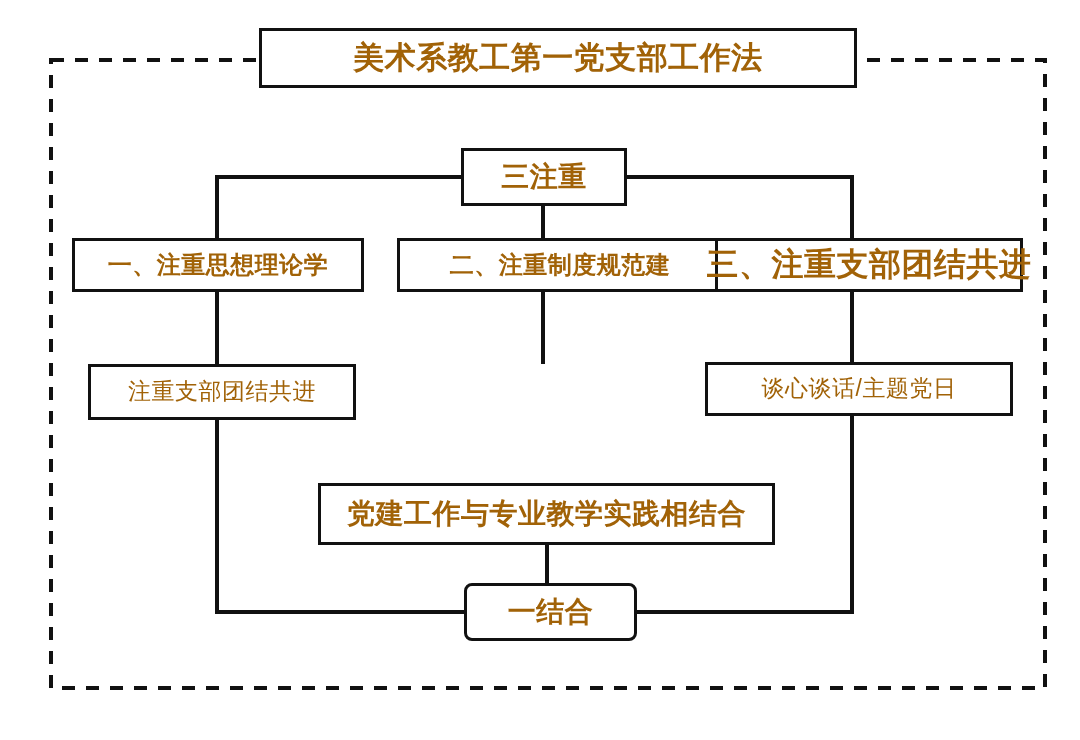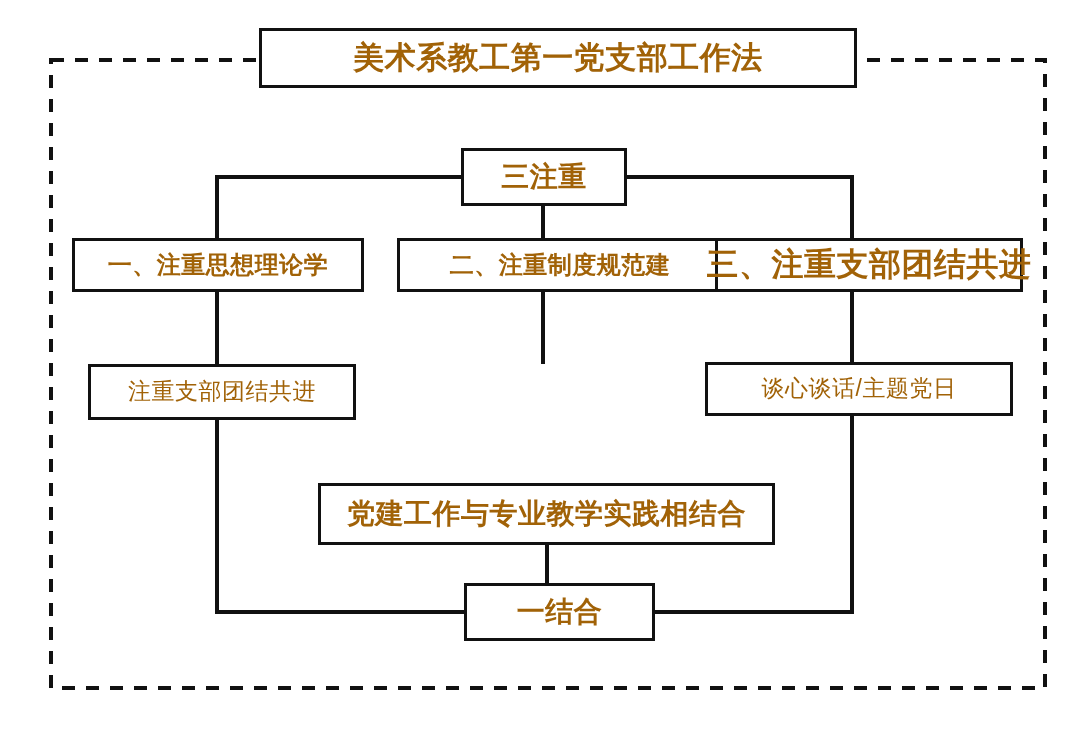--- a/index.html
+++ b/index.html
@@ -46,21 +46,21 @@
   }
   .n-title      { left: 259px; top: 28px;  width: 598px; height: 60px;  font-size: 31px; font-weight: bold; }
   .n-root       { left: 461px; top: 148px; width: 166px; height: 58px;  font-size: 28px; font-weight: bold; }
   .n-branch1    { left: 72px;  top: 238px; width: 292px; height: 54px;  font-size: 24px; font-weight: bold; }
   .n-branch2    { left: 397px; top: 238px; width: 326px; height: 54px;  font-size: 24px; font-weight: bold; }
   .n-branch3    { left: 705px; top: 238px; width: 308px; height: 54px;  font-size: 32px; font-weight: bold; margin-left: 10px; }
   .n-leaf1      { left: 88px;  top: 364px; width: 268px; height: 56px;  font-size: 23px; font-weight: normal; }
   .n-leaf2      { left: 424px; top: 362px; width: 236px; height: 56px;  font-size: 23px; font-weight: normal; }
   .n-leaf3      { left: 705px; top: 362px; width: 308px; height: 54px;  font-size: 23px; font-weight: normal; }
   .n-combine    { left: 318px; top: 483px; width: 457px; height: 62px;  font-size: 28px; font-weight: bold; font-family: Liberation Serif, serif; }
-  .n-bottom     { left: 464px; top: 583px; width: 191px; height: 58px;  font-size: 28px; font-weight: bold; }
+  .n-bottom     { left: 464px; top: 583px; width: 173px; height: 58px;  font-size: 28px; font-weight: bold; border-radius: 8px; }
 </style>
 </head>
 <body>
 
 <div id="diagram-root">
 
   <svg class="layer" viewBox="0 0 1080 740" xmlns="http://www.w3.org/2000/svg">
 
     <rect x="51" y="60" width="994" height="628" fill="none" stroke="#111111" stroke-width="4" stroke-dasharray="13 11" stroke-linecap="butt"></rect>
 

